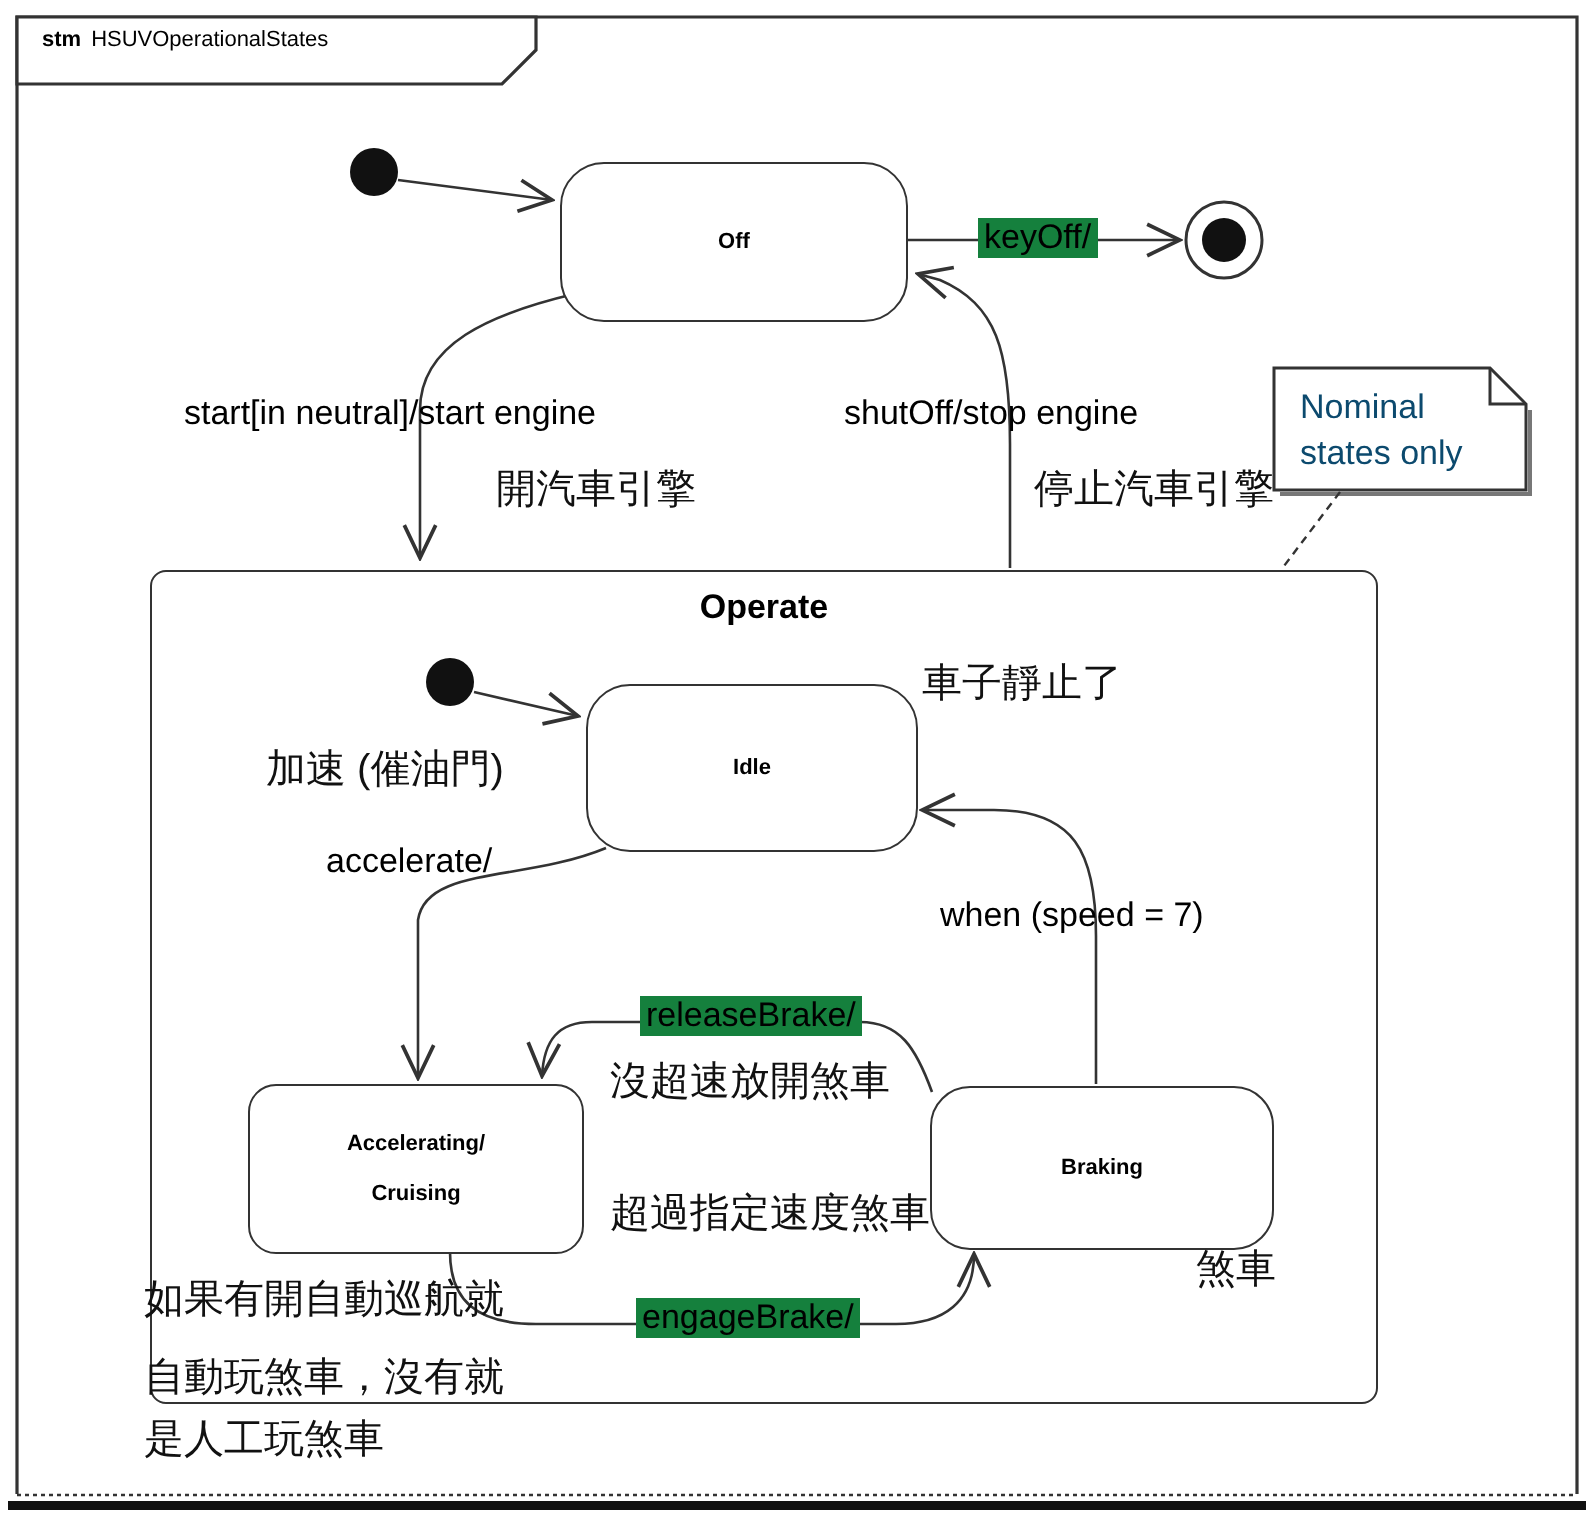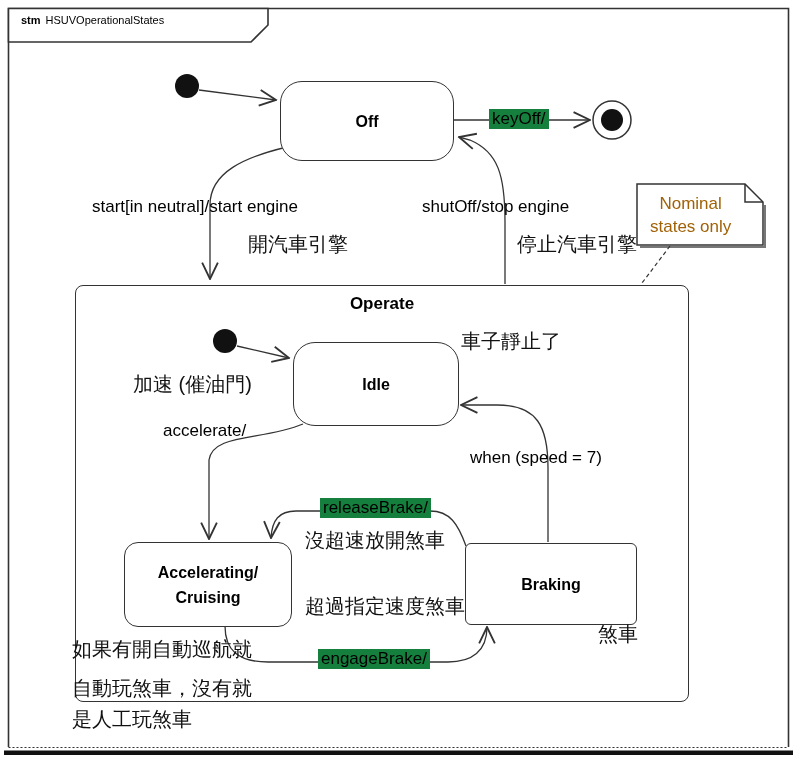--- a/index.html
+++ b/index.html
@@ -4,42 +4,42 @@
 <style>
   html,body{margin:0;padding:0;background:#fff;}
   #canvas{
     position:relative;width:797px;height:759px;background:#ffffff;
     font-family:"Liberation Sans","DejaVu Sans",sans-serif;overflow:hidden;
   }
   svg{position:absolute;left:0;top:0;z-index:2;}
   .state{
     position:absolute;background:#ffffff;border:1.6px solid #333;
     display:flex;flex-direction:column;align-items:center;justify-content:center;
-    font-size:16px;font-weight:bold;color:#000;z-index:3;text-align:center;line-height:25px;
+    font-size:11px;font-weight:bold;color:#000;z-index:3;text-align:center;line-height:25px;
   }
   .composite{
     position:absolute;background:#ffffff;border:1.6px solid #333;z-index:1;
   }
   .composite .ctitle{
     position:absolute;top:8px;left:0;width:100%;text-align:center;
     font-size:17px;font-weight:bold;color:#000;
   }
   .lbl{
     position:absolute;font-size:17px;color:#000;white-space:nowrap;z-index:4;
   }
   .lbl.on-line{background:#15803d;padding:0 3px;}
   .cjk{
     position:absolute;font-size:20px;color:#111;white-space:nowrap;z-index:4;
   }
   .frame-title{
     position:absolute;left:21px;top:14px;font-size:11px;color:#000;z-index:4;white-space:nowrap;
   }
   .frame-title .kw{font-weight:bold;margin-right:5px;}
   .note-text{
-    position:absolute;left:650px;top:192px;font-size:17px;line-height:23px;color:#a16207;z-index:4;text-align:center;
+    position:absolute;left:650px;top:192px;font-size:17px;line-height:23px;color:#0c4a6e;z-index:4;
   }
 </style>
 </head>
 <body>
 
 <div id="canvas">
 
   <div class="composite" style="left:75px;top:285px;width:612px;height:415px;border-radius:8px;">
     <div class="ctitle">Operate</div>
   </div>
@@ -95,21 +95,21 @@
 
   <div class="state" style="left:293px;top:342px;width:164px;height:82px;border-radius:22px;">
     <span>Idle</span>
   </div>
 
   <div class="state" style="left:124px;top:542px;width:166px;height:83px;border-radius:14px;">
     <span>Accelerating/</span>
     <span>Cruising</span>
   </div>
 
-  <div class="state" style="left:465px;top:543px;width:170px;height:80px;border-radius:6px;">
+  <div class="state" style="left:465px;top:543px;width:170px;height:80px;border-radius:20px;">
     <span>Braking</span>
   </div>
 
   <div class="note-text">
     <div>Nominal</div>
     <div>states only</div>
   </div>
 
   <div class="lbl on-line" style="left:489px;top:109px;">keyOff/</div>
   <div class="lbl" style="left:92px;top:197px;">start[in neutral]/start engine</div>

